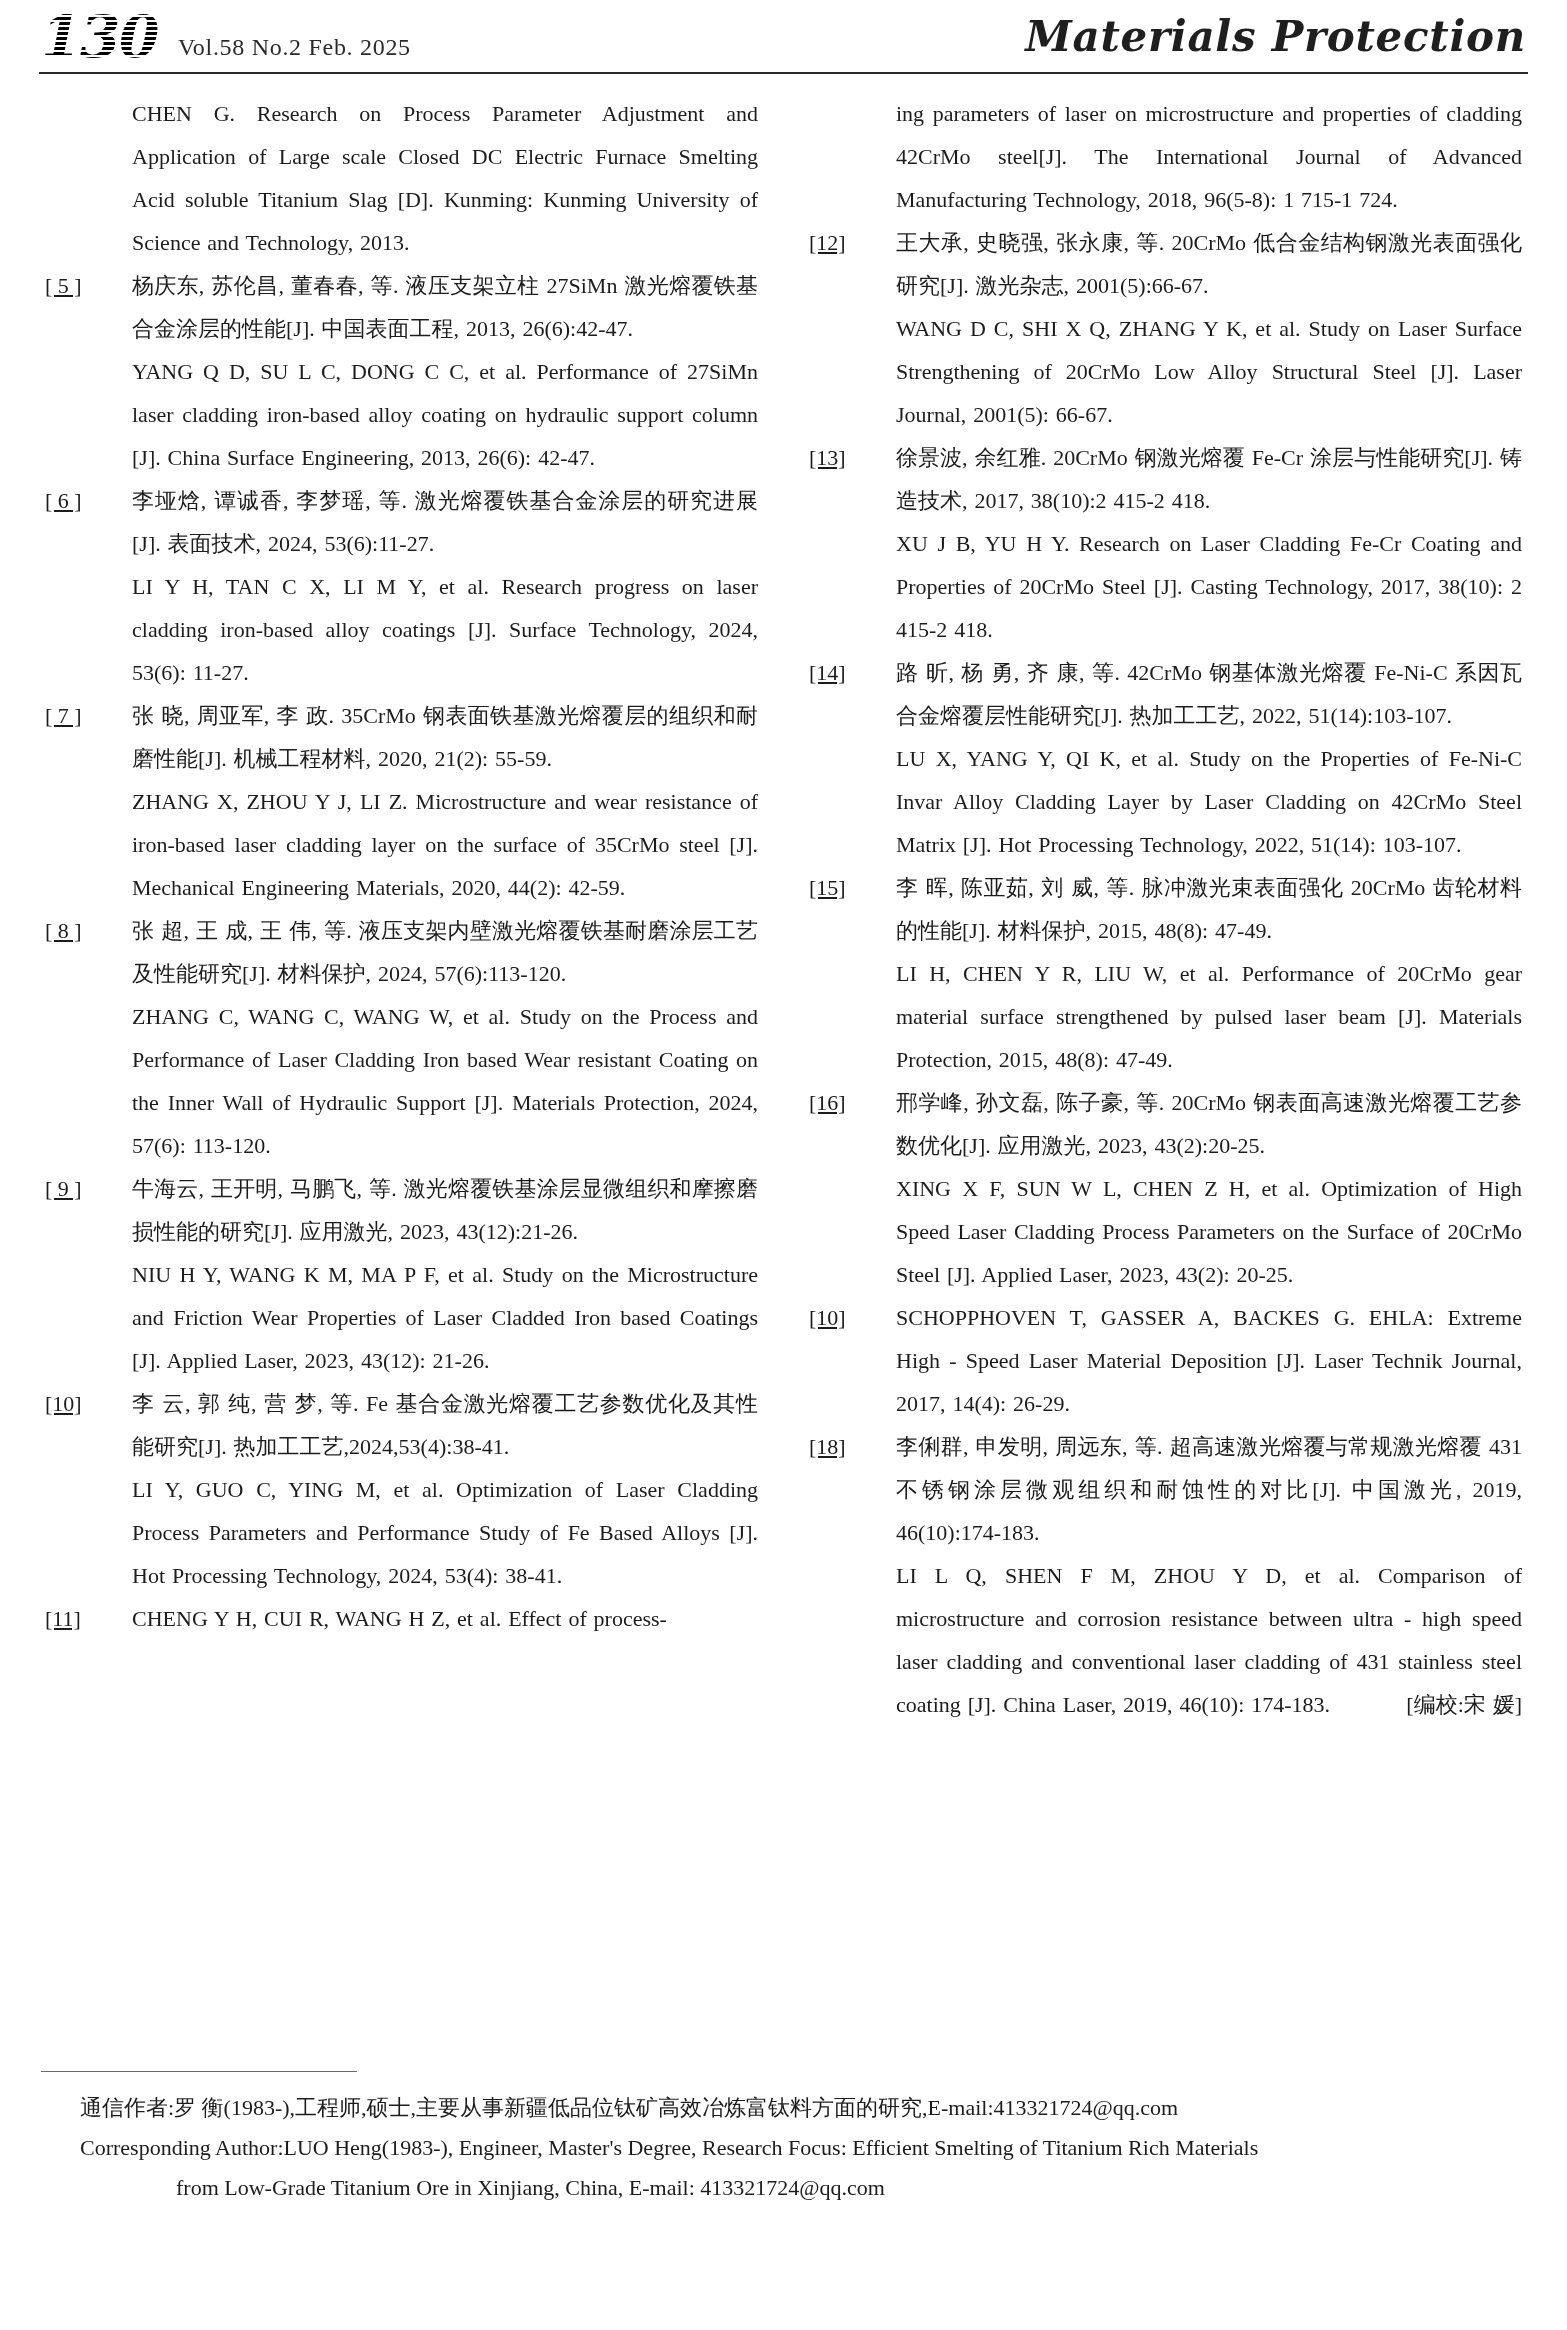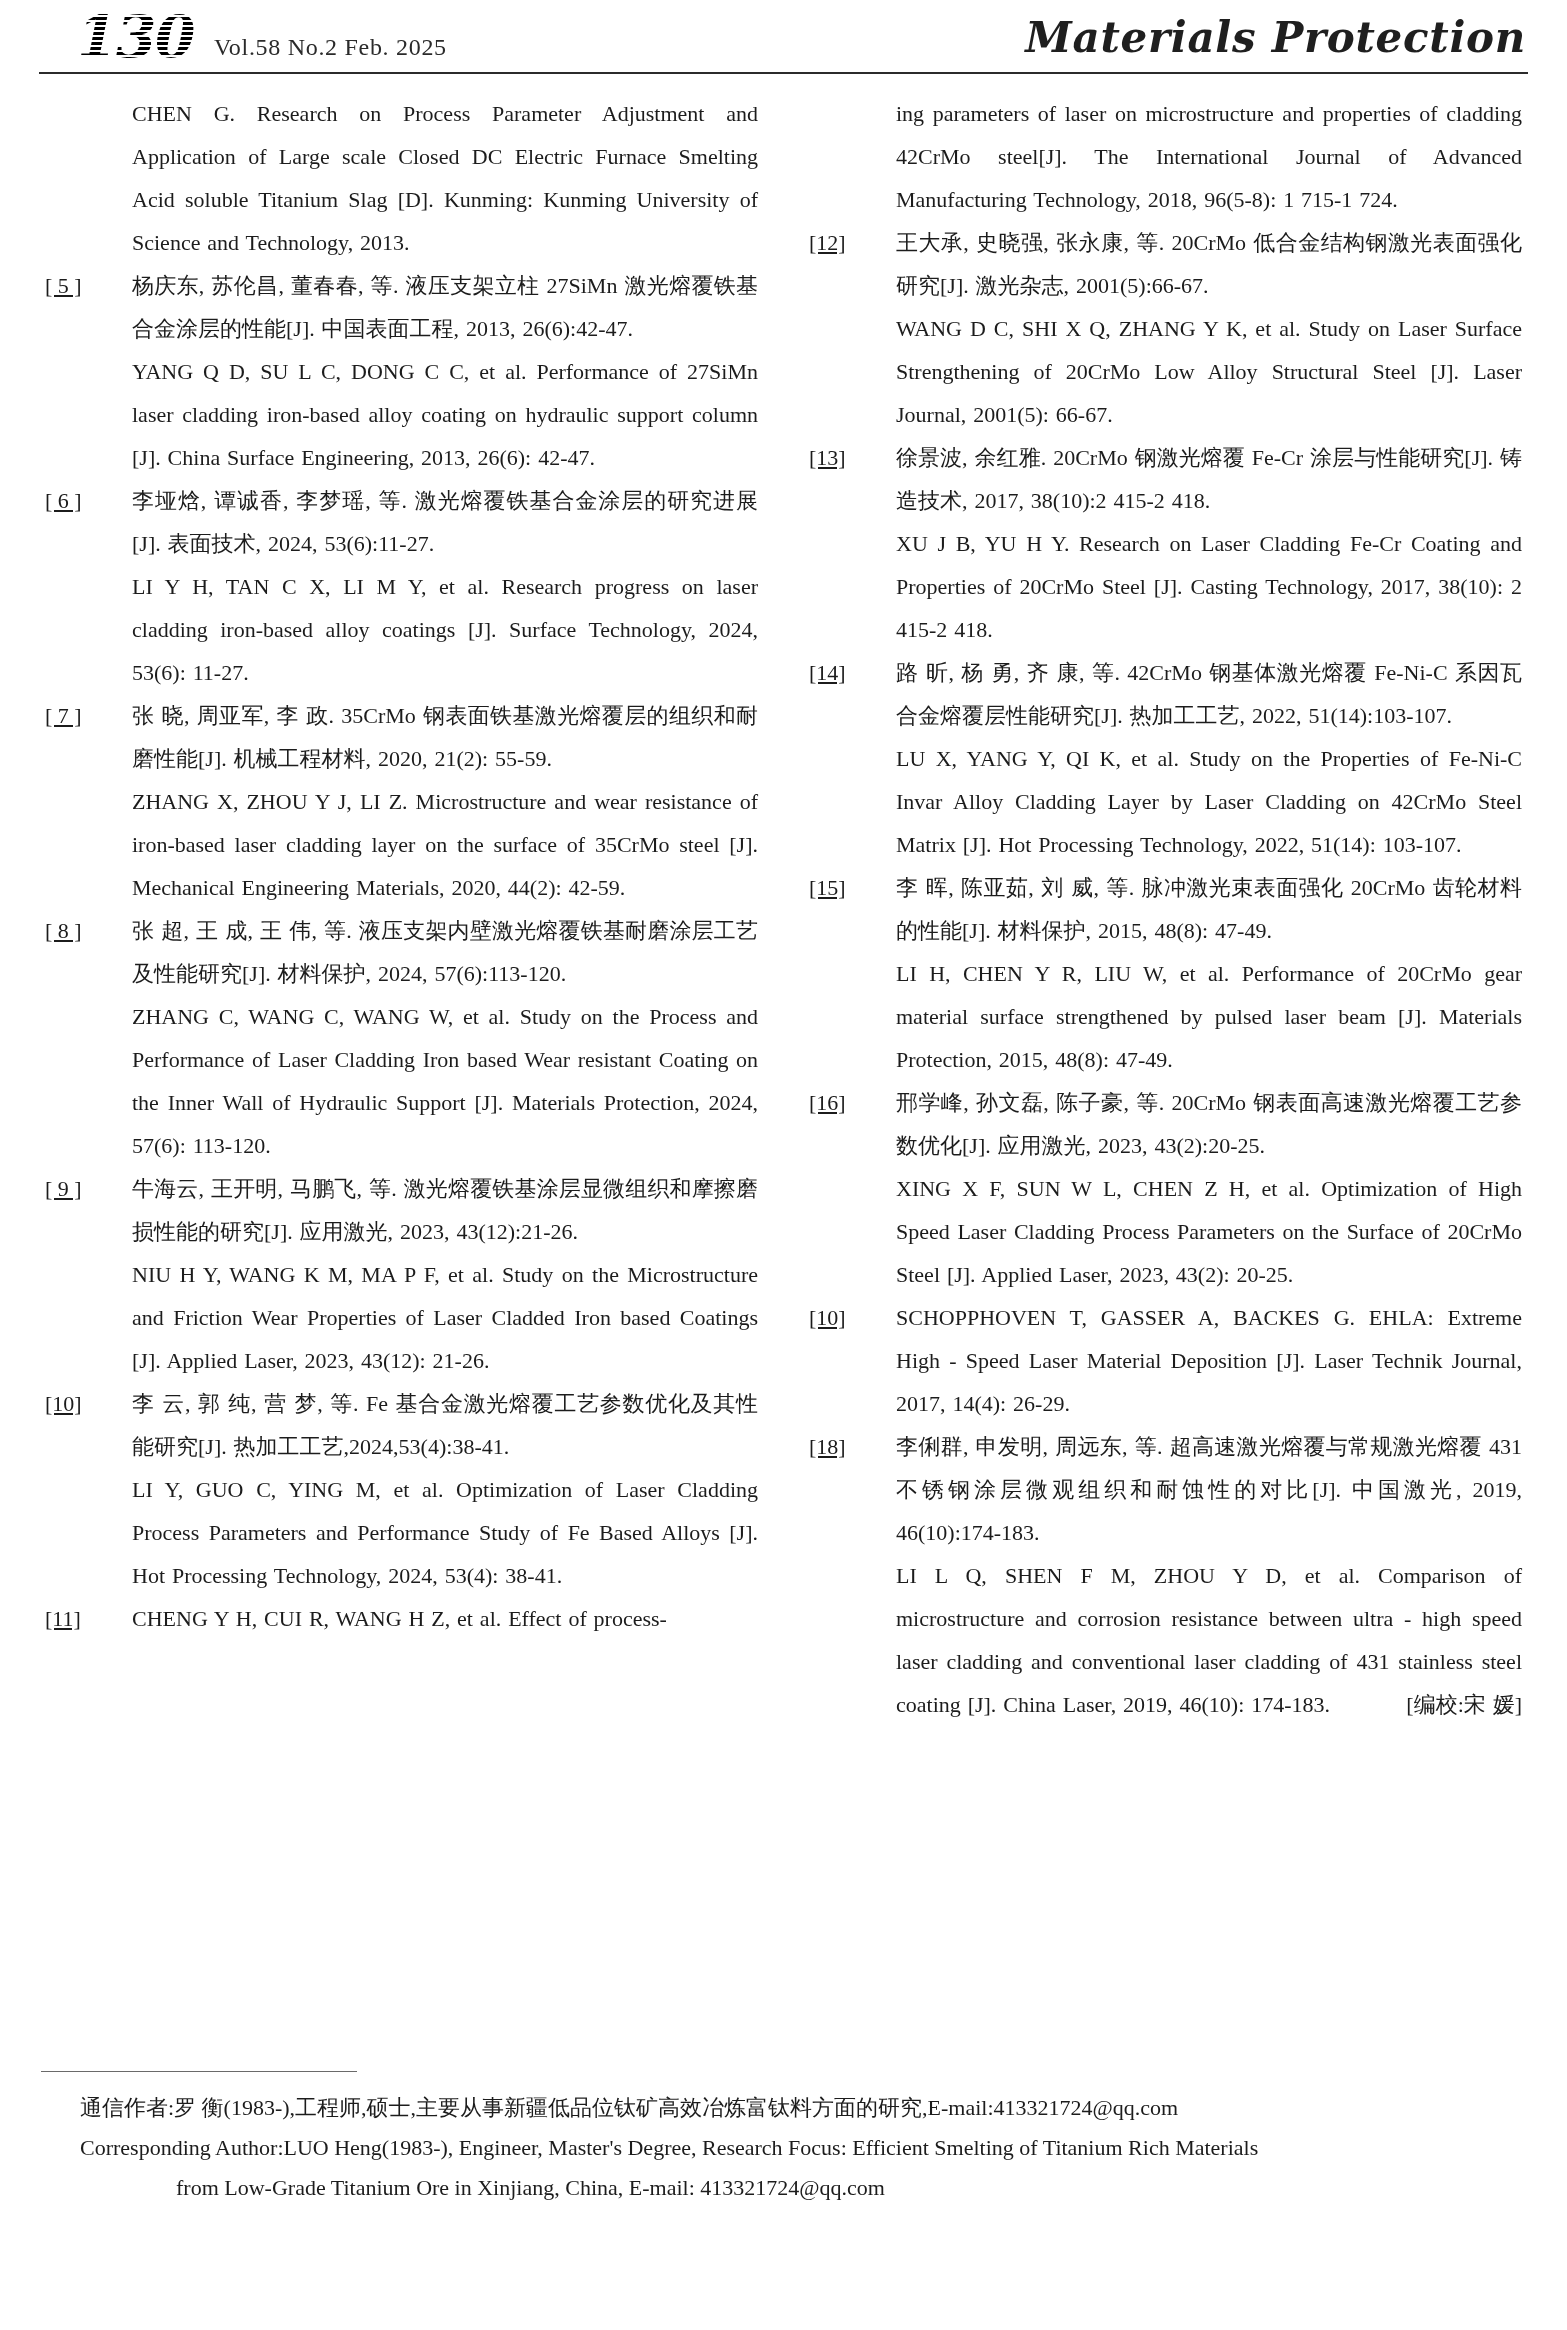--- a/index.html
+++ b/index.html
@@ -8,23 +8,22 @@
     width:1567px;height:2330px;
     background:#ffffff;
     font-family:"Liberation Serif","DejaVu Serif",serif;
     color:#1c1c1c;
     box-sizing:border-box;
     overflow:hidden;
     margin:0 auto;
   }
   
   .page-header{
-    display:flex;justify-content:space-between;align-items:flex-end;
+    display:flex;justify-content:space-between;align-items:center;
     padding:11.4px 41px 4.3px 41px;
-    margin-left:36px;
   }
   .header-left{display:flex;align-items:flex-end;gap:20px;}
   .page-number{
     font-family:"DejaVu Serif",serif;
     font-size:58px;font-weight:700;font-style:italic;line-height:0.92;
     background:repeating-linear-gradient(0deg,#000 0px,#000 2.8px,#ffffff 2.8px,#ffffff 5px);
     -webkit-background-clip:text;background-clip:text;
     color:transparent;-webkit-text-fill-color:transparent;
     letter-spacing:-1.4px;
   }

